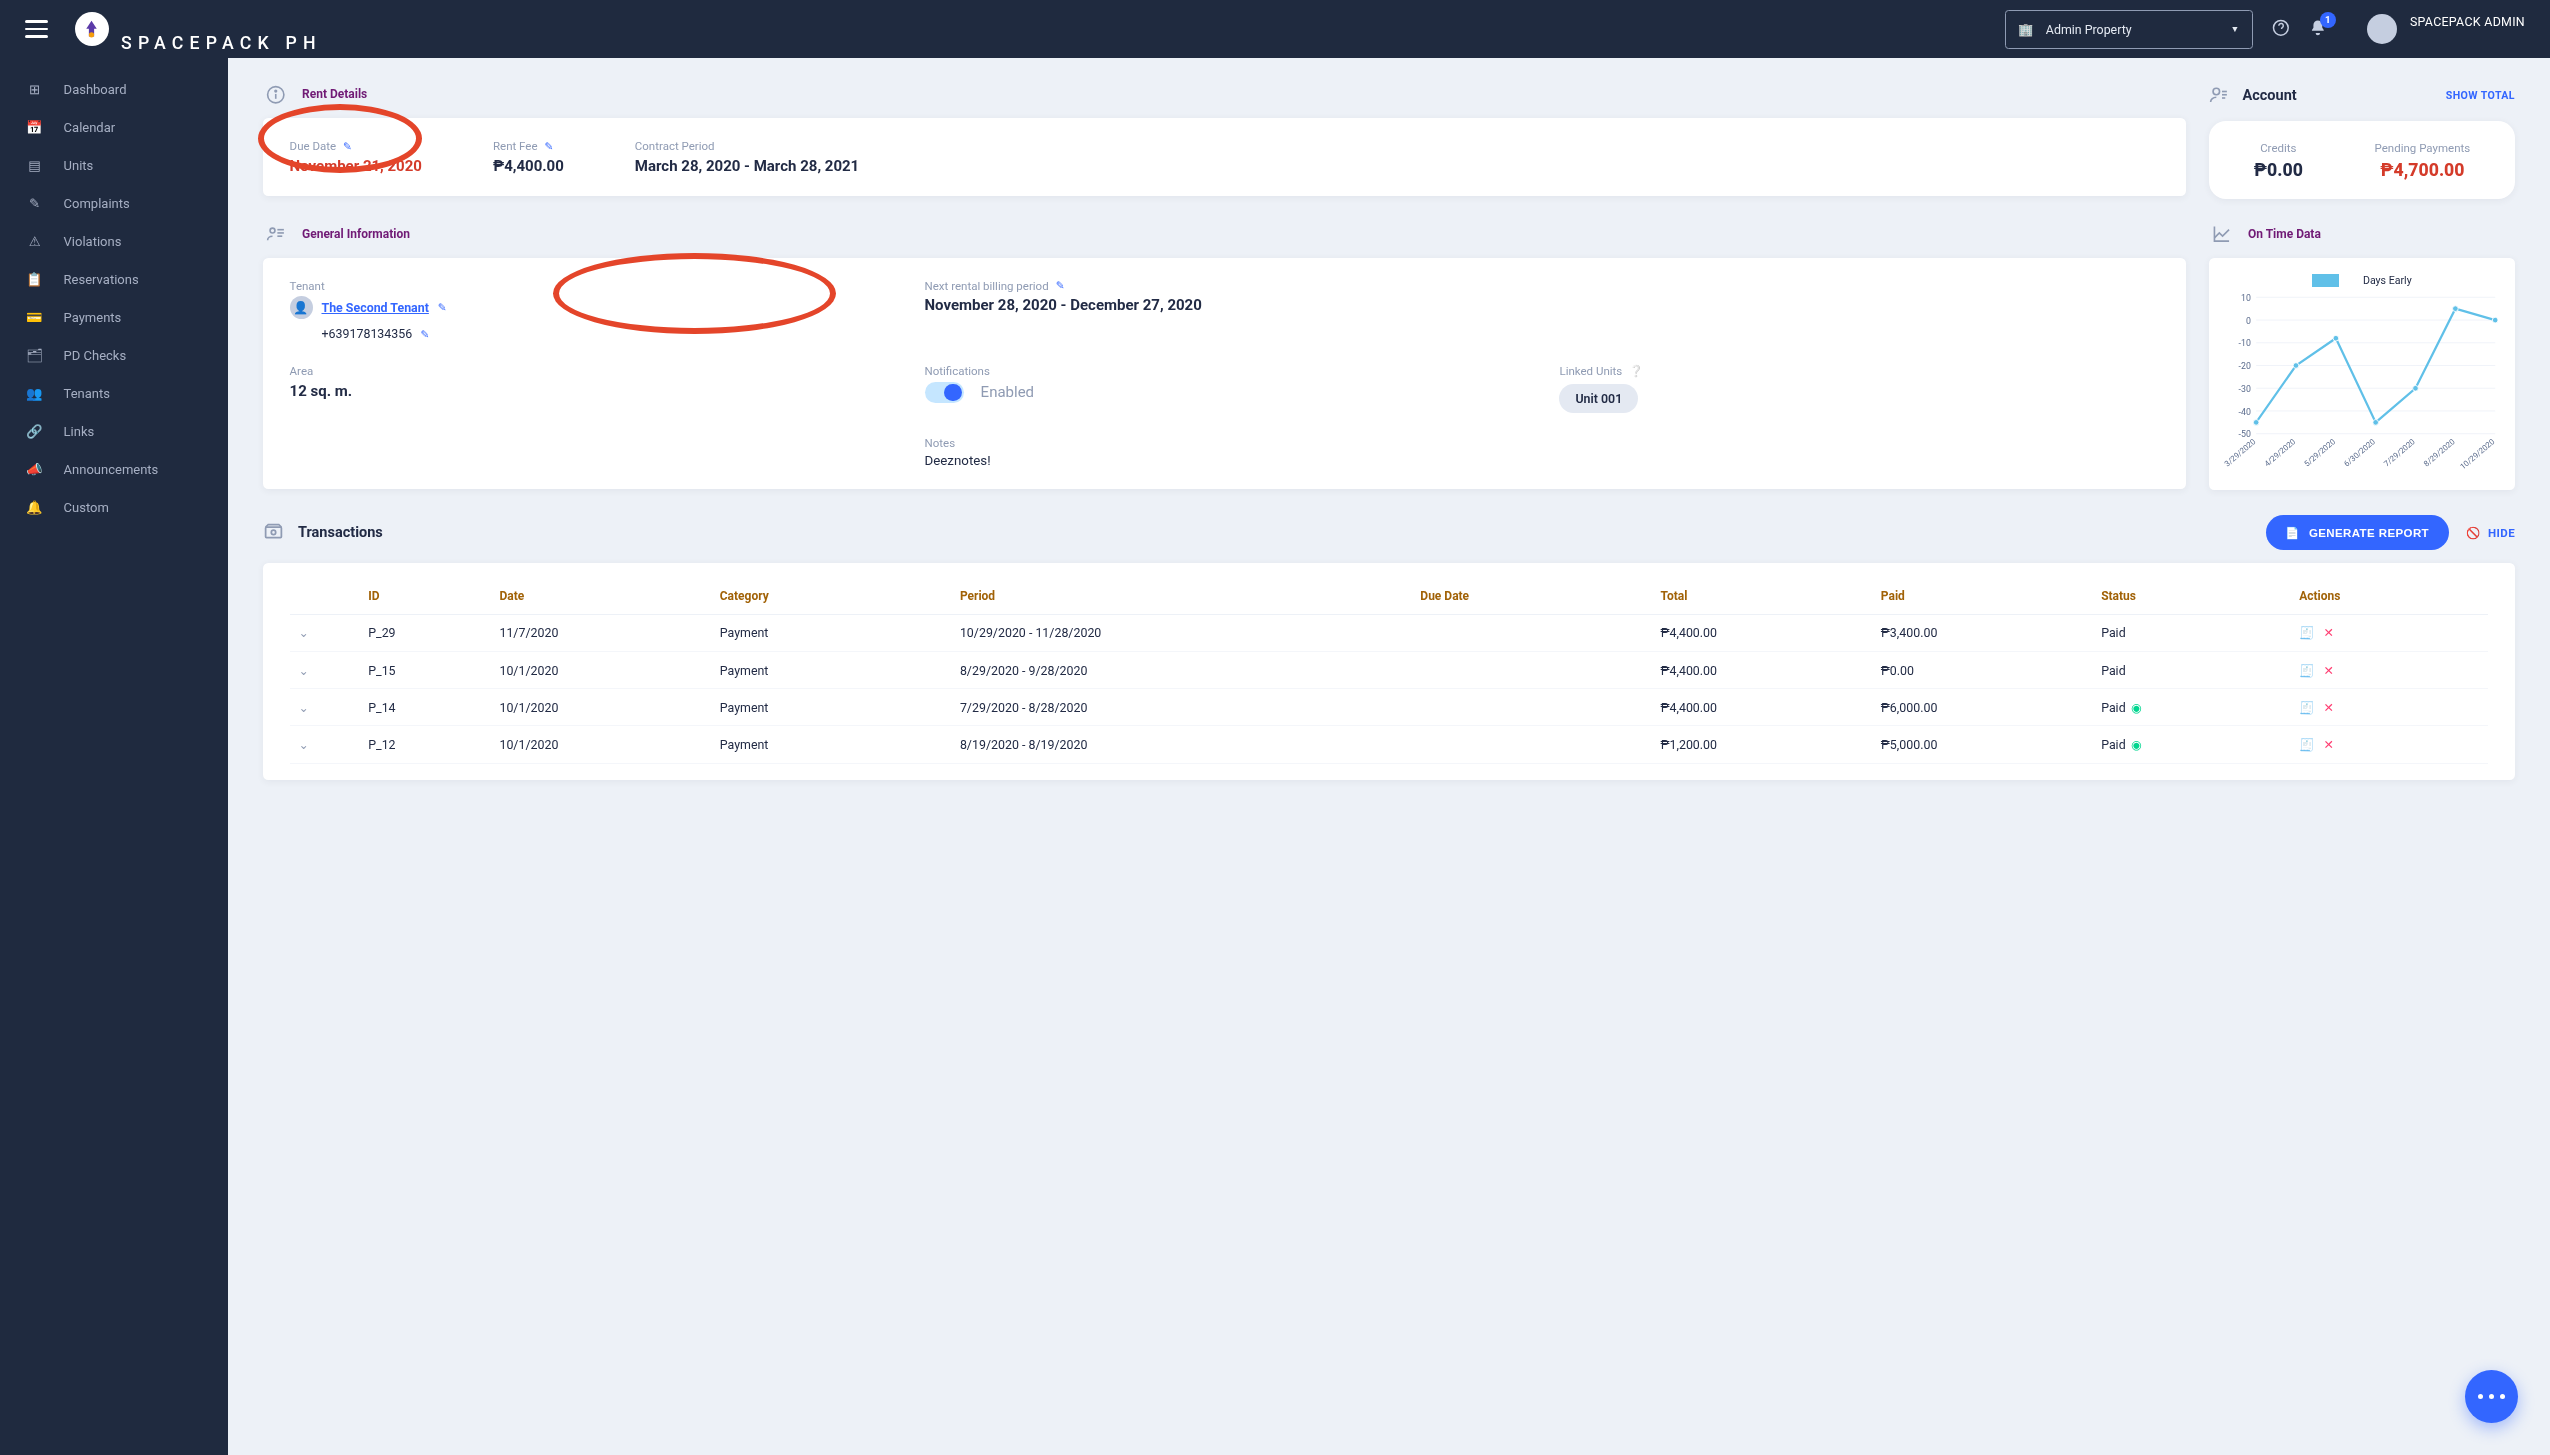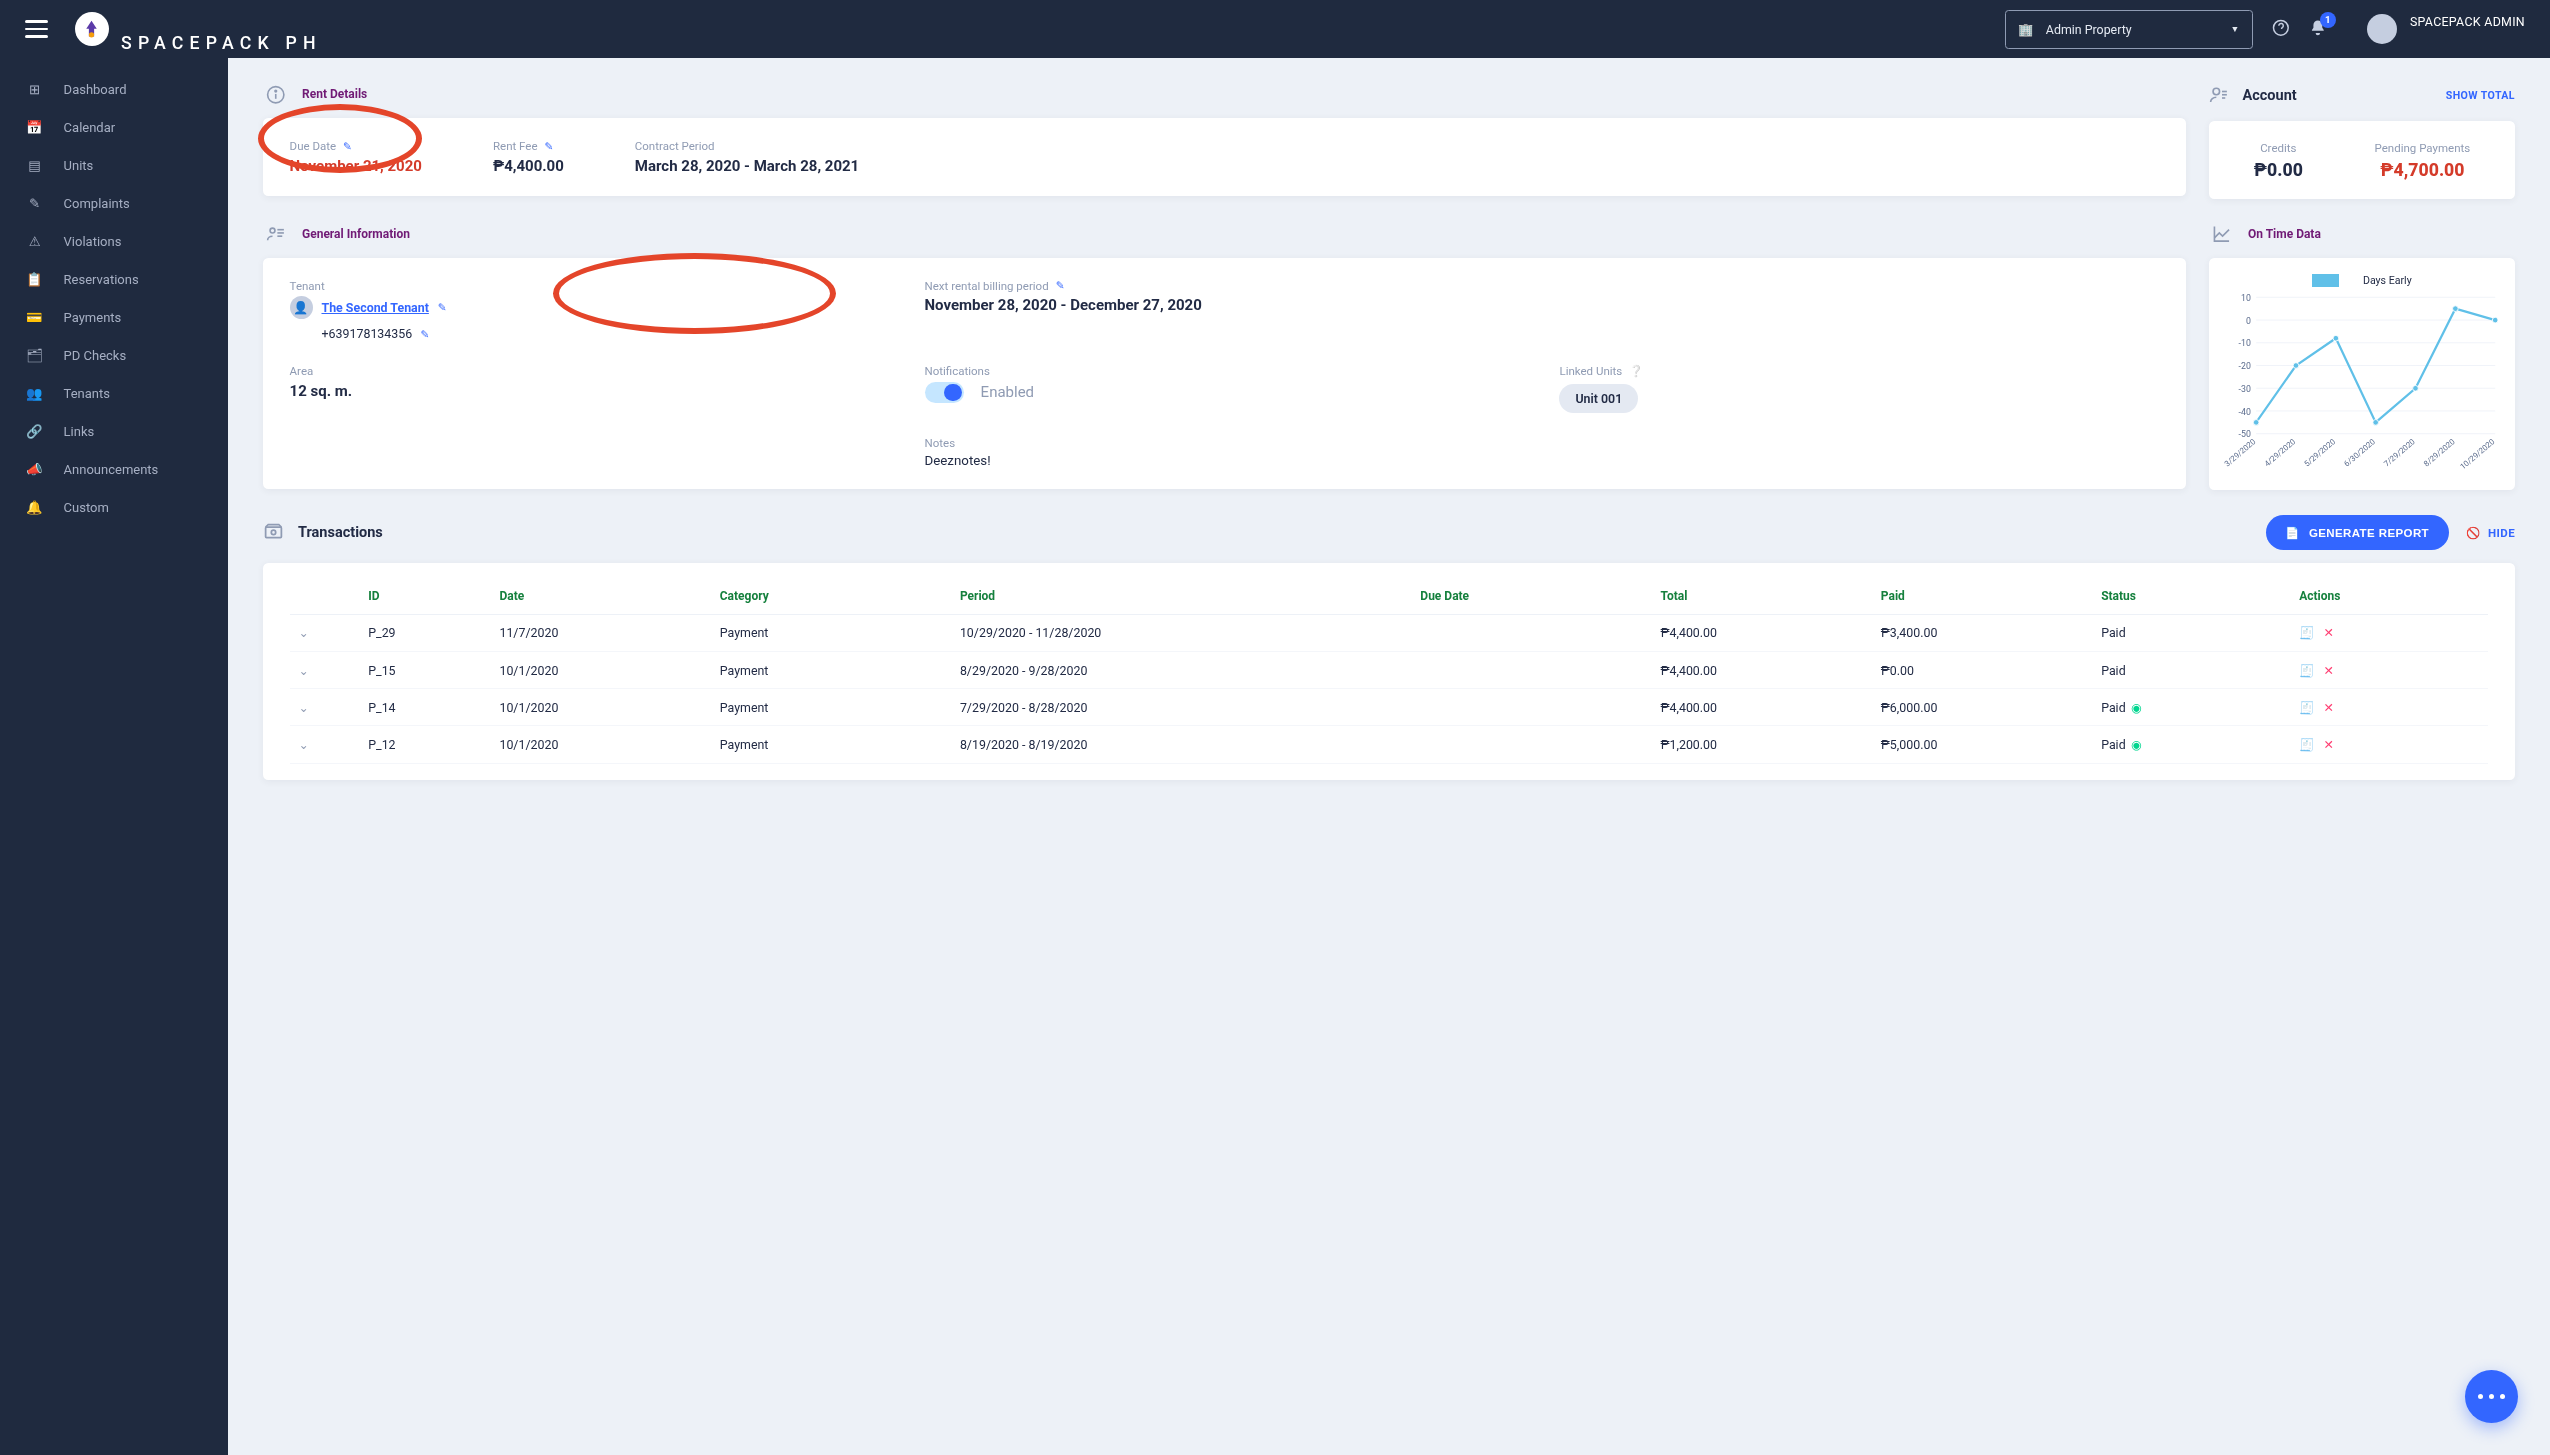--- a/index.html
+++ b/index.html
@@ -77,21 +77,21 @@
   .rent-grid { display:flex; gap:71px;}
   .field-label { font-size:11.5px; color:#8f9bb3; margin-bottom:3.5px; display:flex; align-items:center; gap:7px;}
   .field-value { font-size:15px; font-weight:700; color:#222b45;}
   .value-red { color:#d43b2a; font-weight:700;}
   .pencil { color:#3366ff; cursor:pointer; font-size:10.6px;}
 
   .account-head {
     display:flex; align-items:center; gap:14px; margin-bottom:14px;
   }
   .show-total { margin-left:auto; color:#3366ff; font-size:10.6px; font-weight:700; letter-spacing:0.4px; cursor:pointer;}
-  .account-card { display:flex; justify-content:space-around; text-align:center; padding:19.5px 8.9px;}
+  .account-card { display:flex; justify-content:space-around; text-align:center; padding:19.5px 8.9px;border-radius:17px;}
   .acc-lbl { font-size:11.5px; color:#8f9bb3; margin-bottom:5.3px;}
   .acc-val { font-size:17.7px; font-weight:800;}
 
   
   .gen-grid { display:grid; grid-template-columns: 1fr 1fr 1fr; row-gap:23px; column-gap:35px;}
   .tenant-row { display:flex; align-items:center; gap:8.9px;}
   .tenant-av { width:23px; height:23px; border-radius:50%; background:#c5cee0; display:flex; align-items:center; justify-content:center; color:#fff; font-size:12.4px;}
   .tenant-link { color:#3366ff; font-weight:700; text-decoration:underline; cursor:pointer;}
   .chip {
     display:inline-block; background:#e4e9f2; color:#222b45; border-radius:16px;
@@ -114,21 +114,21 @@
   .trans-actions { margin-left:auto; display:flex; align-items:center; gap:17.7px;}
   .btn-primary {
     background:#3366ff; color:#fff; border:none; border-radius:19.5px;
     padding:10.6px 19.5px; font-size:11.5px; font-weight:700; letter-spacing:0.4px;
     display:flex; align-items:center; gap:8.9px; cursor:pointer;
   }
   .hide-link { color:#3366ff; font-size:11.5px; font-weight:700; letter-spacing:0.4px; cursor:pointer; display:flex; align-items:center; gap:7px;}
 
   table { width:100%; border-collapse:collapse;}
   thead th {
-    text-align:left; font-size:12px; font-weight:700; color:#15803d;
+    text-align:left; font-size:12px; font-weight:700; color:#a16207;
     padding:10.6px 8.9px; border-bottom:0.9px solid #edf1f7;
   }
   tbody td { padding:10.6px 8.9px; font-size:12.4px; border-bottom:0.9px solid #f4f6fa; color:#222b45;}
   tbody tr td:first-child { color:#8f9bb3; cursor:pointer; width:26.6px;}
   .col-total, .col-paid { text-align:left;}
   .status-ok { color:#00d68f; margin-left:5.3px; font-size:12.4px;}
   .row-actions { display:flex; gap:8.9px;}
   .ia { cursor:pointer; color:#8f9bb3;}
   .ia.del { color:#ff3d71;}
 

